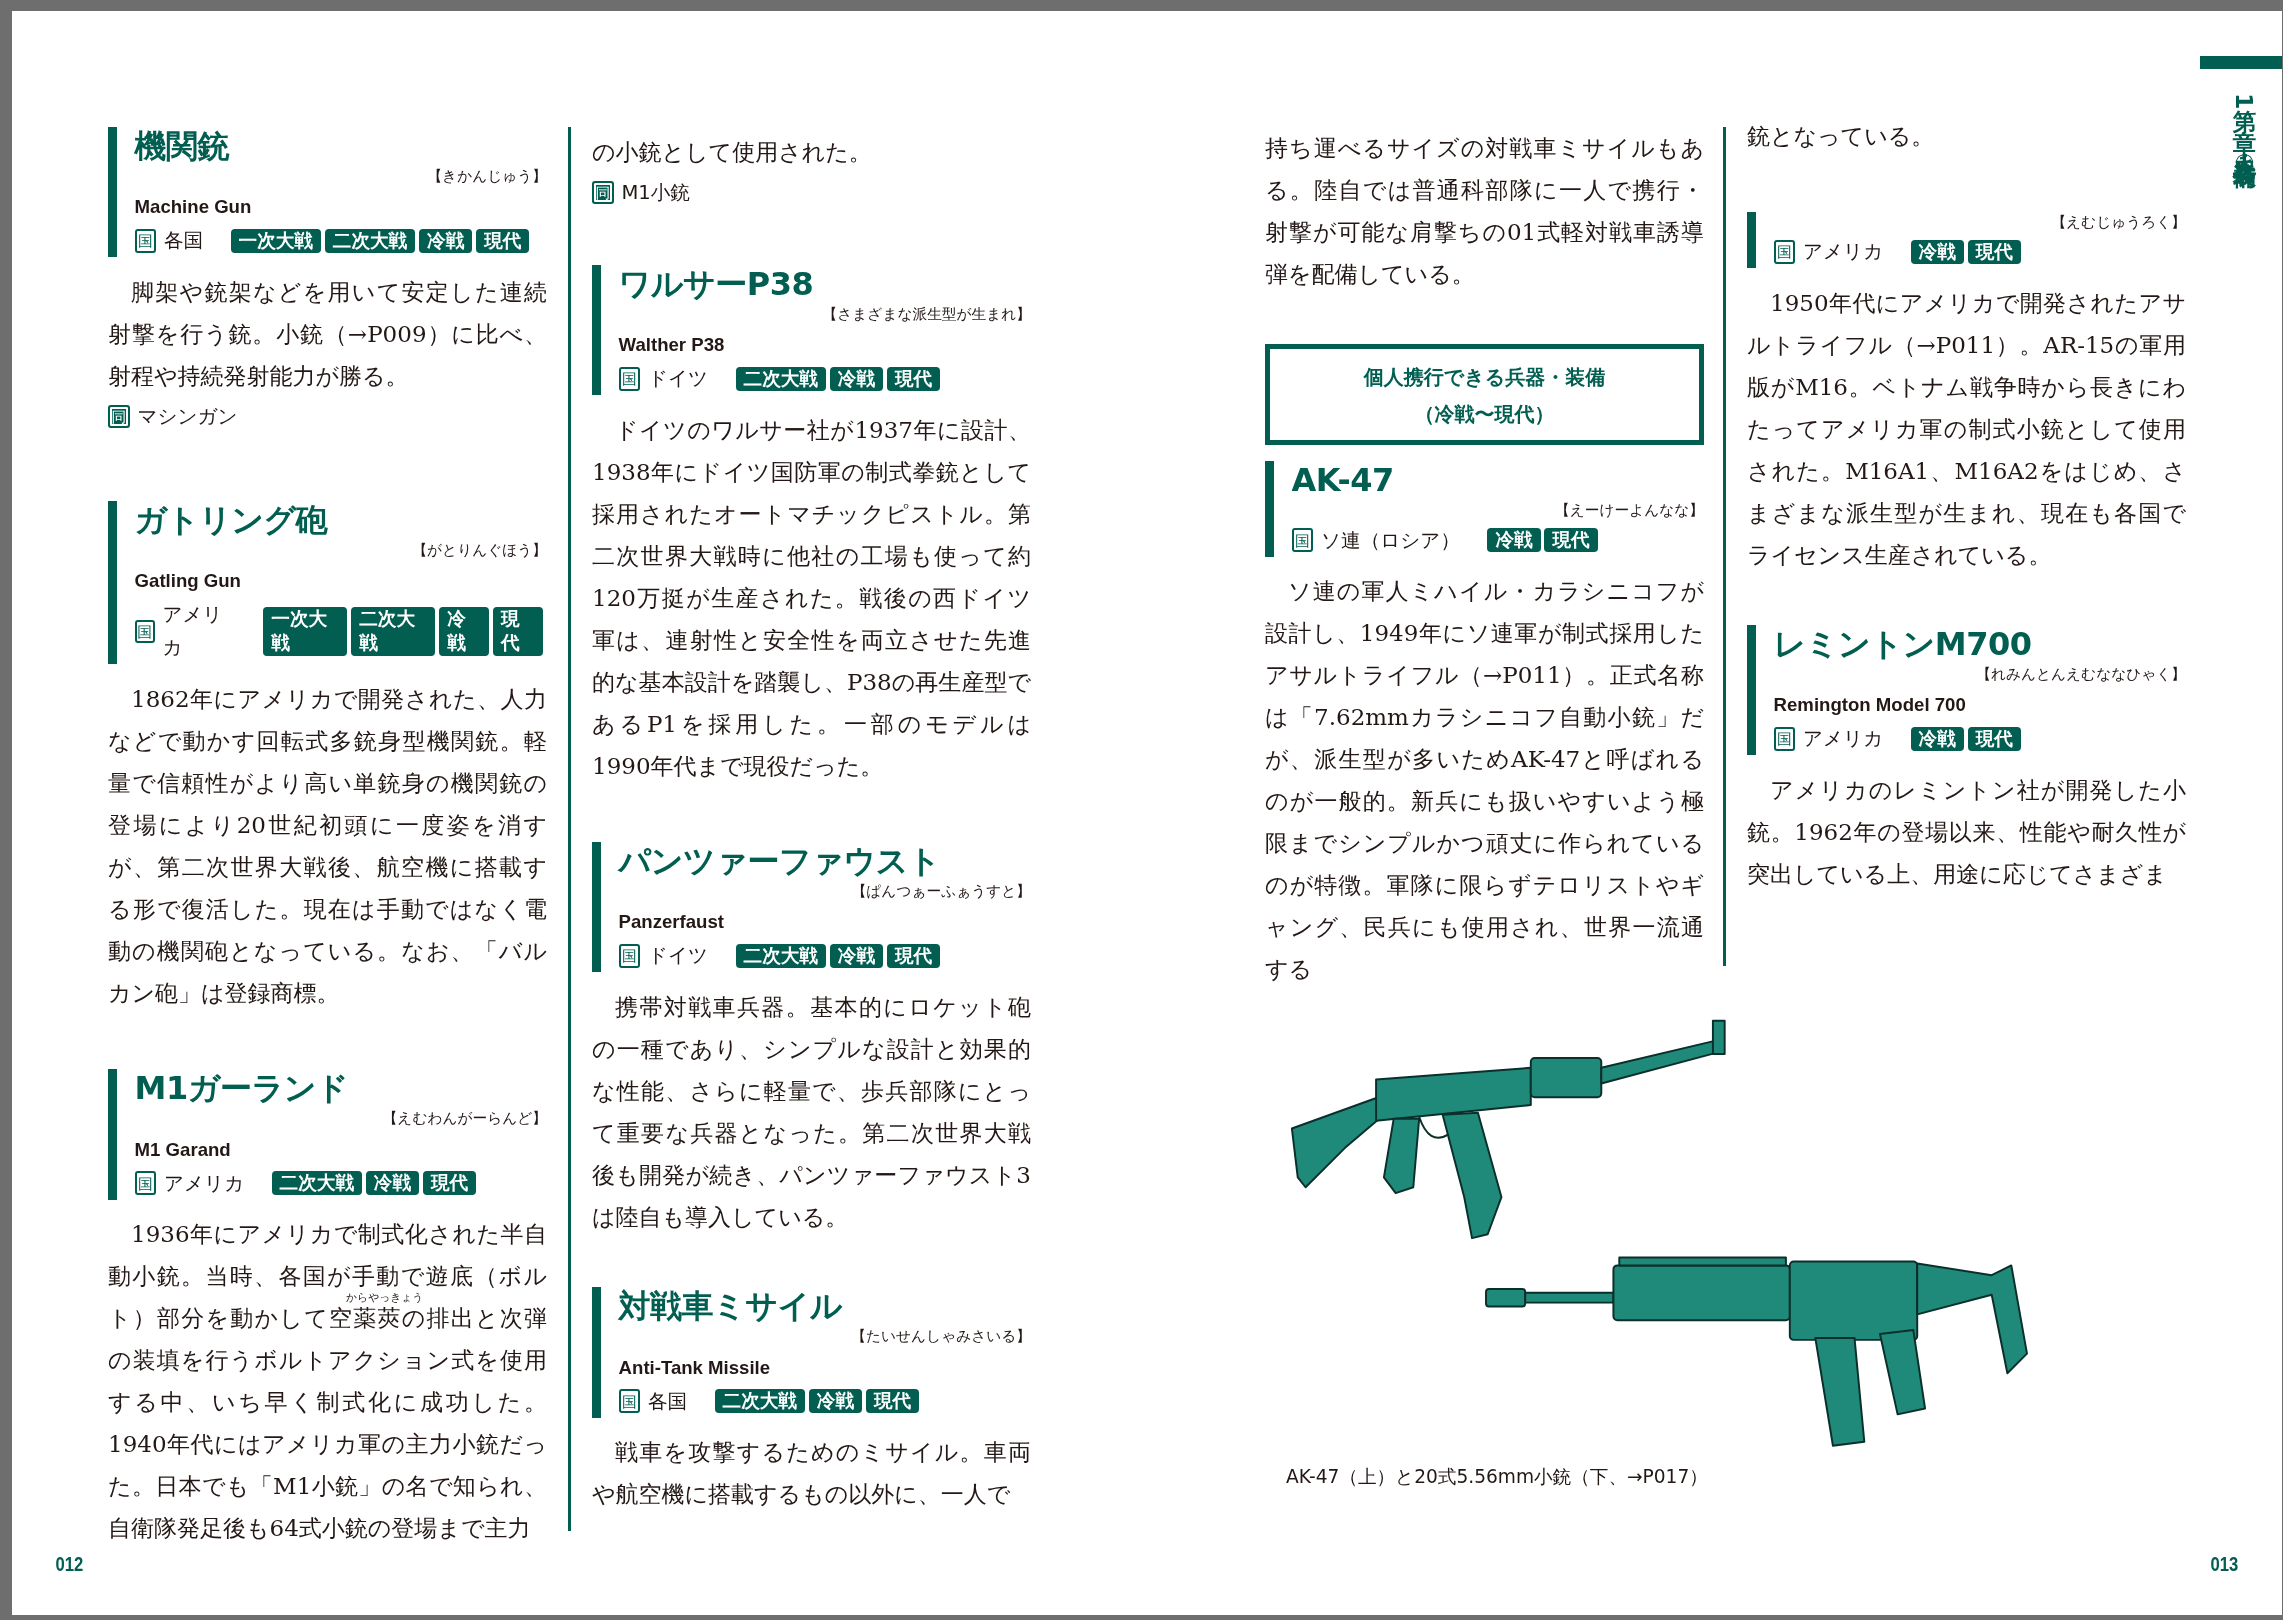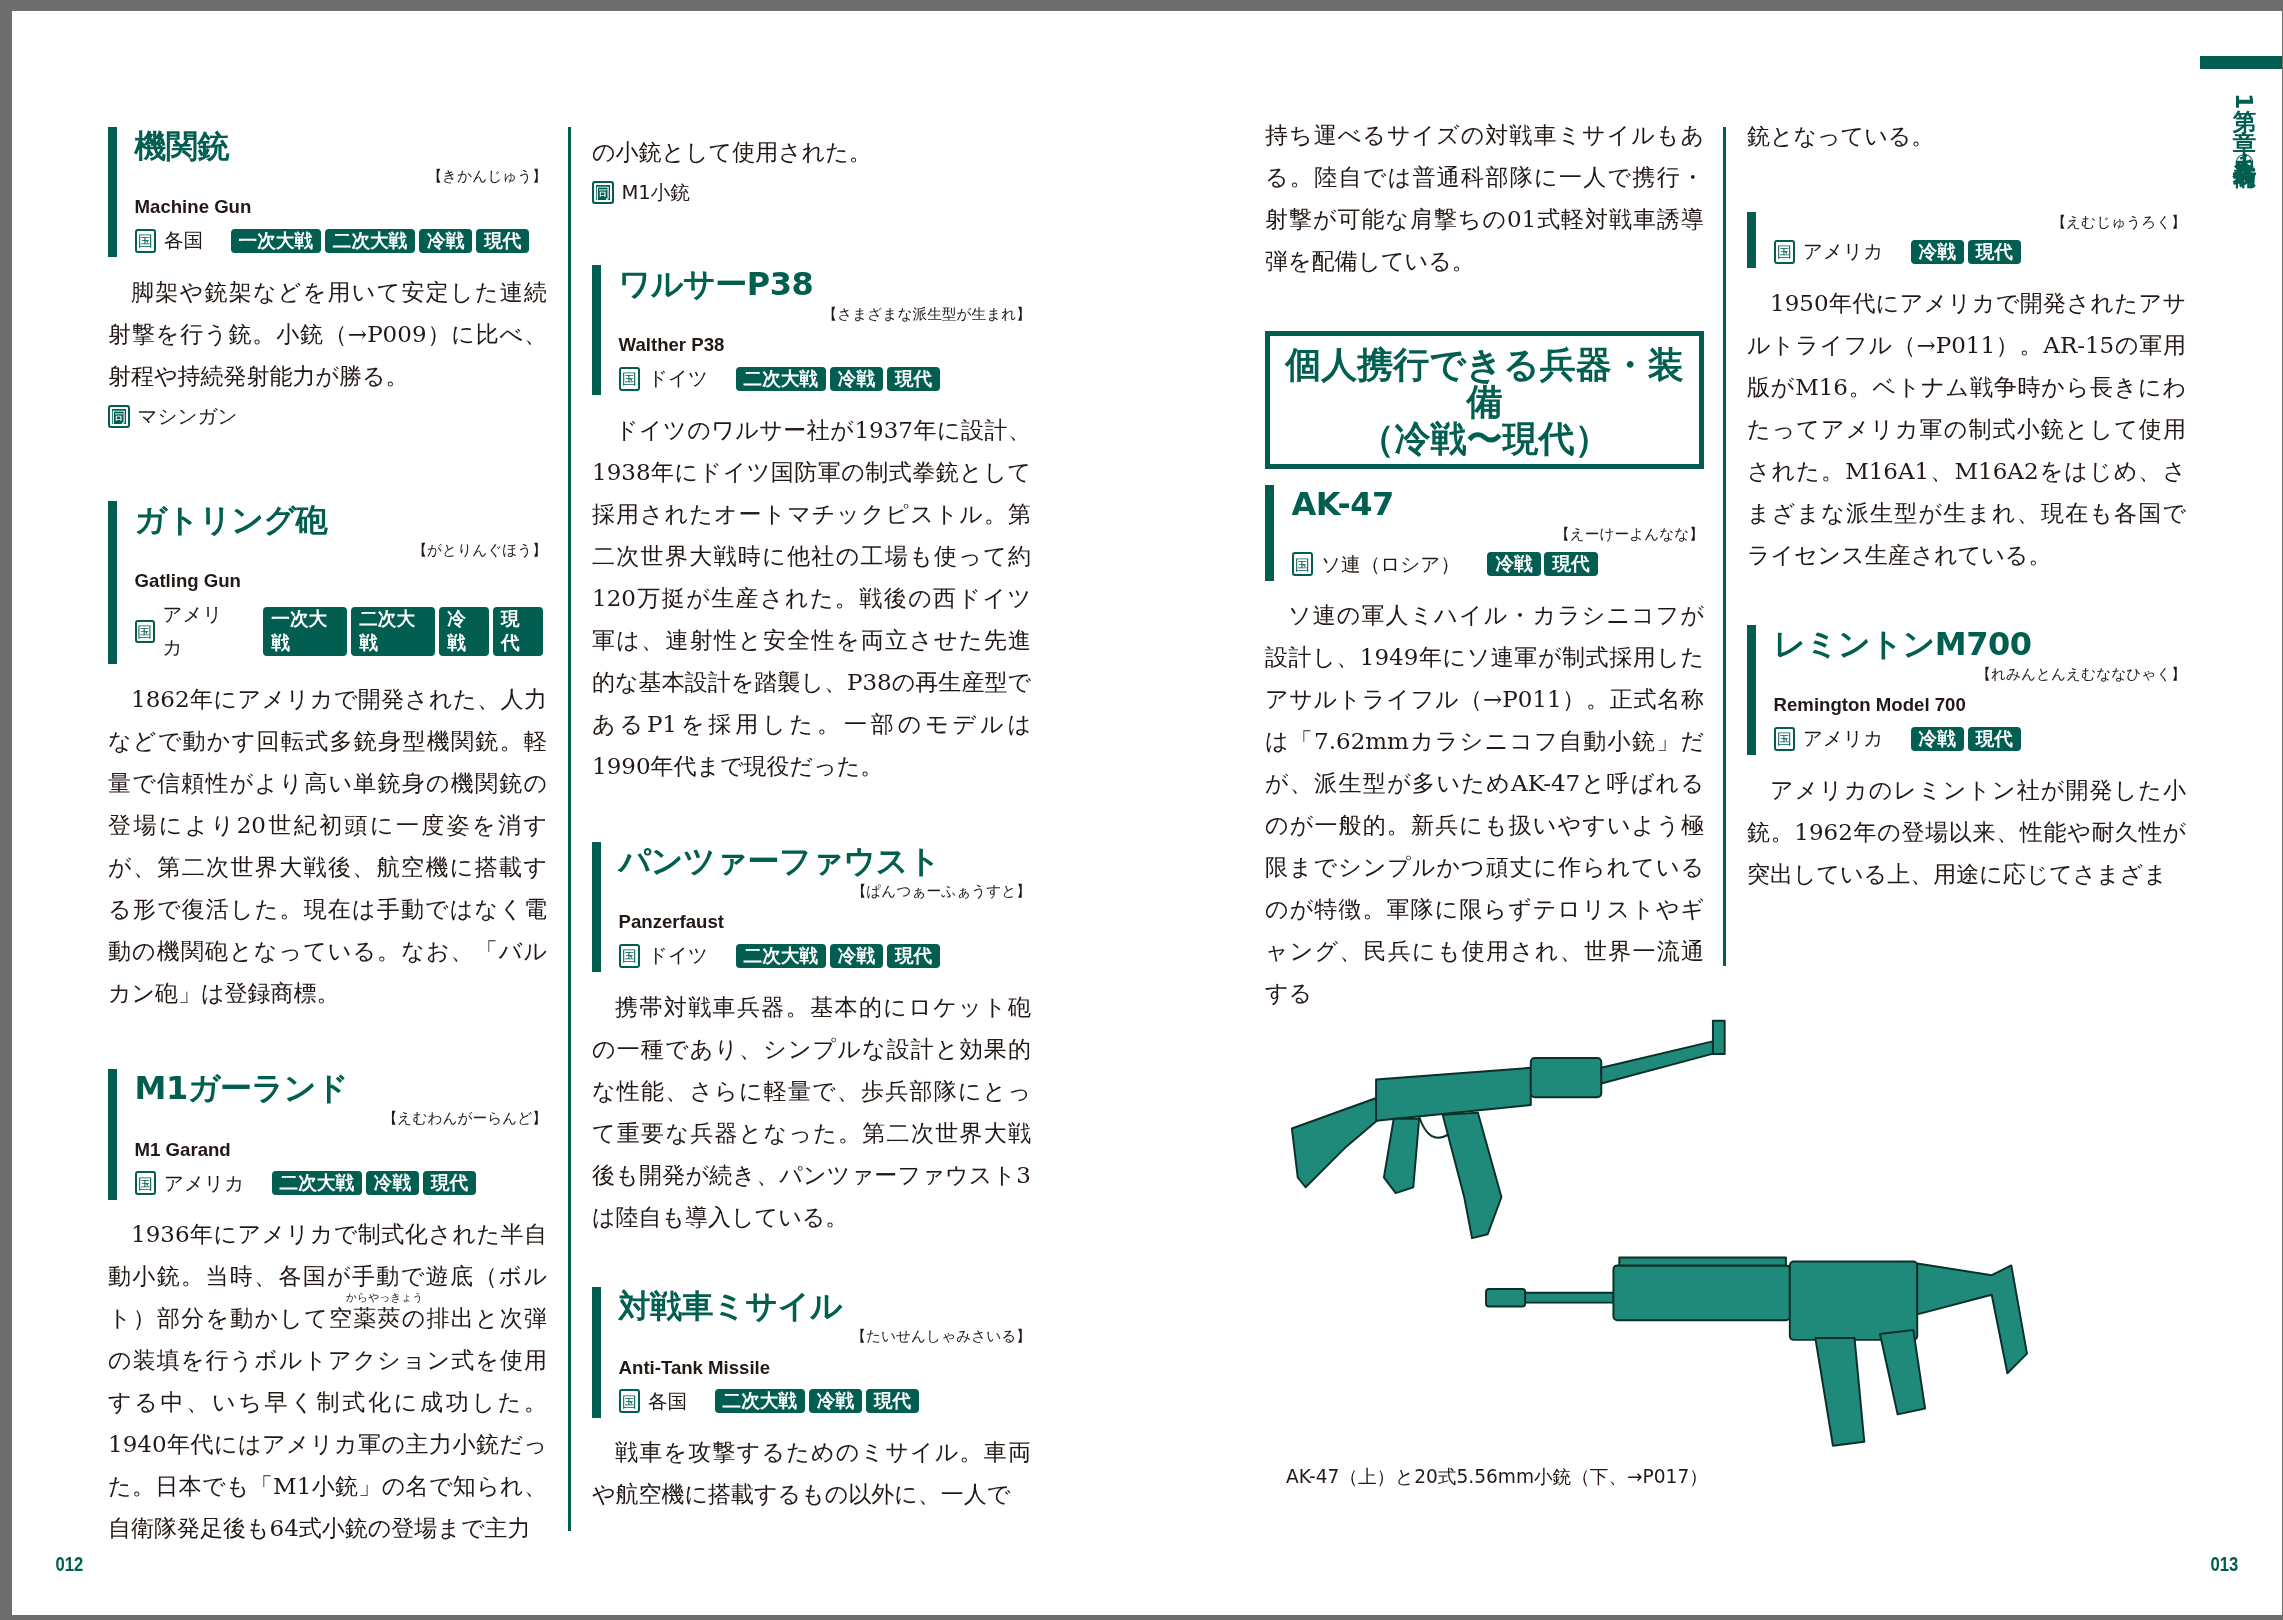--- a/index.html
+++ b/index.html
@@ -19,21 +19,21 @@
   .kuni { display:inline-flex; align-items:center; justify-content:center; width:21.6px; height:23.5px; border:2px solid var(--g); border-radius:2.9px; color:var(--g); font-size:14.7px; margin-right:7.8px; background:#fff; box-shadow:inset 0 0 0 2px #fff; outline:0; }
   .kuni.solid { background:var(--g); color:#fff; }
   .country { margin-right:27.4px; }
   .tag { display:inline-block; background:var(--g); color:#fff; font-weight:bold; font-size:18.6px; line-height:24.5px; padding:0 8px; border-radius:3.9px; margin-right:3.9px; }
   .body { font-size:23px; line-height:42px; text-align:justify; }
   .body p { text-indent:1em; }
   .body p.noindent { text-indent:0; }
   .syn { display:flex; align-items:center; font-family:"DejaVu Sans","Liberation Sans",sans-serif; font-size:19.6px; line-height:35px; margin-top:2px; }
   .ruby { position:relative; }
   .ruby .rt { position:absolute; left:-5.9px; top:-13.7px; font-size:10.8px; line-height:11.8px; white-space:nowrap; font-family:"DejaVu Sans",sans-serif; }
-  .section-box { border:5.9px solid var(--g); padding:9.8px 5.9px 7.8px; text-align:center; font-family:"DejaVu Sans","Liberation Sans",sans-serif; font-weight:bold; color:var(--g); font-size:36px; line-height:37px; }
+  .section-box { border:5.9px solid var(--g); padding:9.8px 5.9px 7.8px; text-align:center; font-family:"DejaVu Sans","Liberation Sans",sans-serif; font-weight:bold; color:var(--g); font-size:20px; line-height:37px; }
   .chapter-band { position:absolute; right:0; top:45px; width:82px; height:13.7px; background:var(--g); }
   .chapter-label { position:absolute; right:21.6px; top:80px; width:35px; writing-mode:vertical-rl; font-family:"DejaVu Sans","Liberation Sans",sans-serif; font-weight:bold; color:var(--g); font-size:23.5px; letter-spacing:2px; }
   .folio { position:absolute; bottom:39px; font-family:"Liberation Sans","DejaVu Sans",sans-serif; font-weight:bold; color:var(--g); font-size:19.6px; transform:scaleX(0.85); }
   .caption { position:absolute; font-family:"DejaVu Sans","Liberation Sans",sans-serif; font-size:18.6px; }
   .gutter { position:absolute; left:1139px; top:0; width:9.8px; height:1620px; background:#6e6e6e; }
   svg.gun { position:absolute; }
 </style>
 </head>
 <body>
 
@@ -171,21 +171,21 @@
   </div>
 
   <div class="folio" style="left:41px;">012</div>
 </div>
 
 <div class="page right">
 
   <div class="chapter-band"></div>
   <div class="chapter-label">第1章　兵器・装備①</div>
 
-  <div class="col" style="left:116px; top:103px; width:439px;">
+  <div class="col" style="left:116px; top:116px; width:439px;">
     <div class="body">
       <p class="noindent">持ち運べるサイズの対戦車ミサイルもある。陸自では普通科部隊に一人で携行・射撃が可能な肩撃ちの01式軽対戦車誘導弾を配備している。</p>
     </div>
 
     <div class="section-box" style="margin-top:49px;">
       <div>個人携行できる兵器・装備</div>
       <div>（冷戦〜現代）</div>
     </div>
 
     <div style="margin-top:15.7px;">

